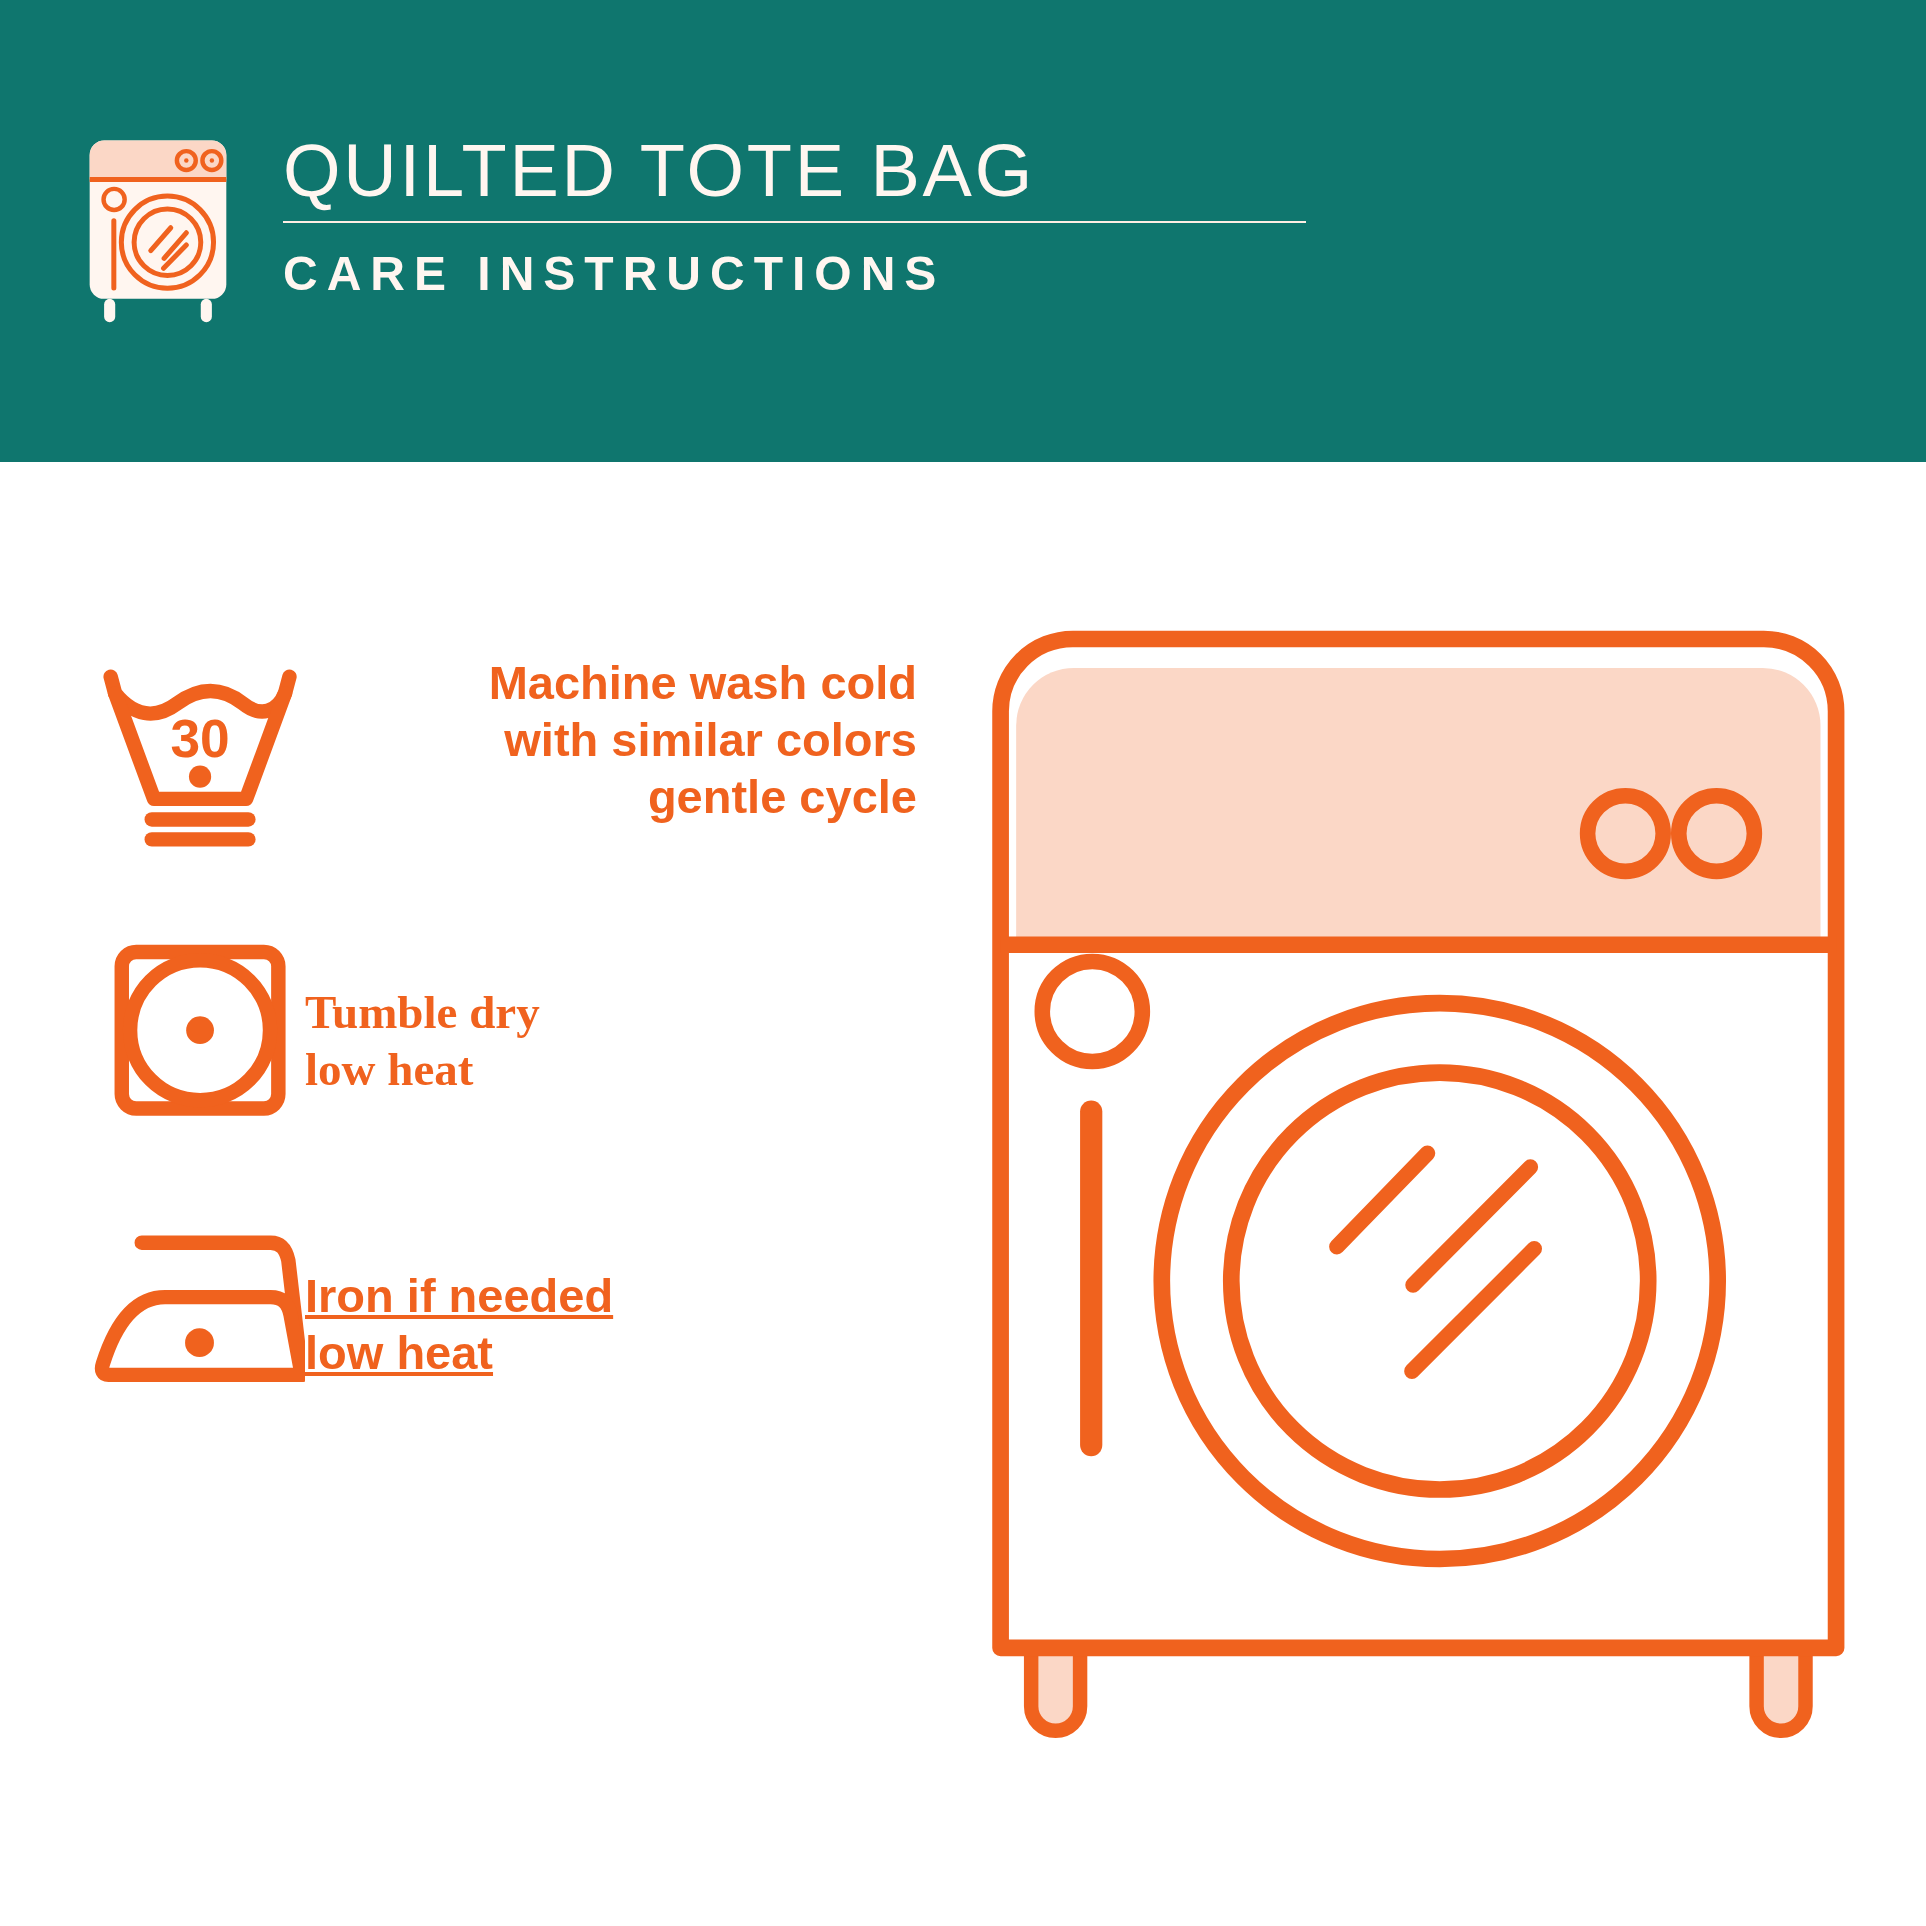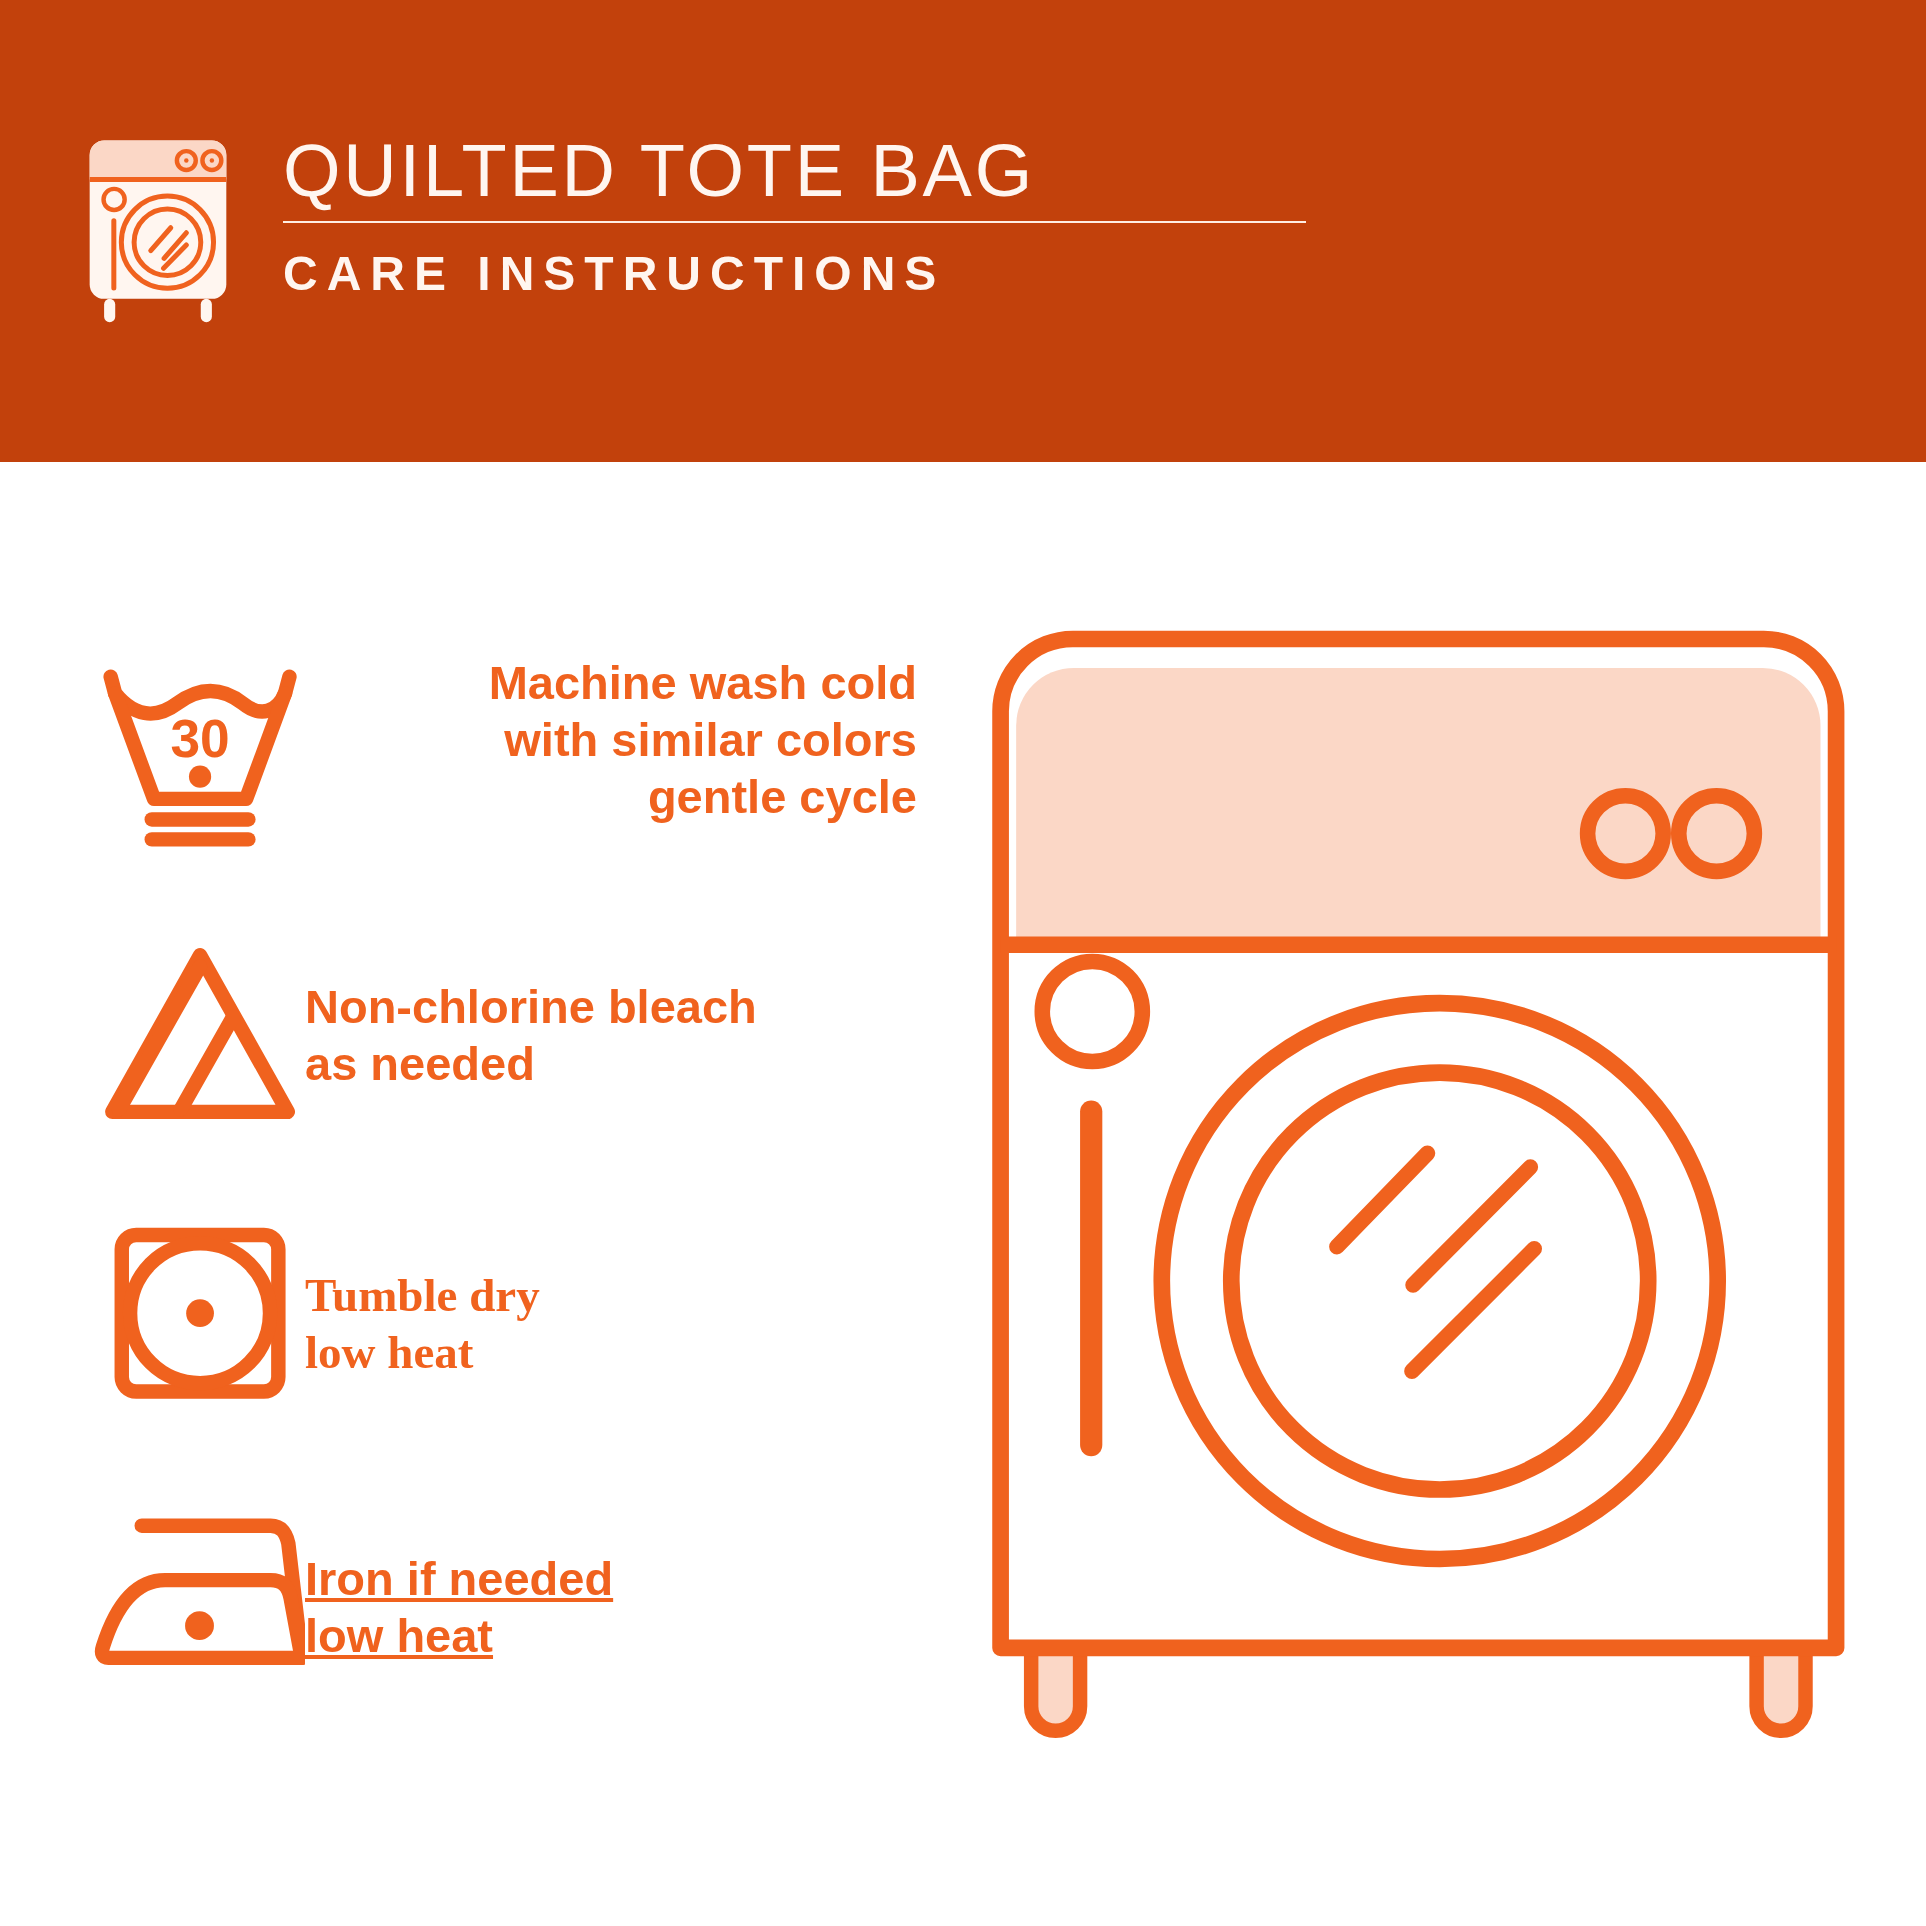--- a/index.html
+++ b/index.html
@@ -14,21 +14,21 @@
     position: relative;
     overflow: hidden;
   }
 
   
   #header-band {
     position: absolute;
     left: 0; top: 0;
     width: 1926px;
     height: 462px;
-    background: #c2410c;
+    background: #0f766e;
   }
   #header-inner {
     position: absolute;
     left: 83px;
     top: 129px;
     width: 1251px;
     height: 211px;
     display: flex;
     align-items: flex-start;
   }
@@ -171,33 +171,20 @@
         </g>
         <text x="191" y="192" font-family="Liberation Sans, sans-serif" font-size="96" font-weight="bold" fill="#F0621E" text-anchor="middle">30</text>
         <circle cx="191" cy="228" r="20" fill="#F0621E"></circle>
       </svg>
     </div>
     <div class="instruction-text">Machine wash cold
 with similar colors
 gentle cycle</div>
   </div>
 
-  <div class="instruction-row row-bleach">
-    <div class="instruction-symbol">
-      <svg width="211" height="200" viewBox="0 0 380 360" xmlns="http://www.w3.org/2000/svg">
-        <g fill="none" stroke="#F0621E" stroke-width="26" stroke-linecap="round" stroke-linejoin="round">
-          <path d="M191 40 L349 322 L33 322 Z"></path>
-          <line x1="191" y1="60" x2="45" y2="318"></line>
-          <line x1="251" y1="150" x2="156" y2="318"></line>
-        </g>
-      </svg>
-    </div>
-    <div class="instruction-text">Non-chlorine bleach
-as needed</div>
-  </div>
 
   <div class="instruction-row row-dry">
     <div class="instruction-symbol">
       <svg width="211" height="200" viewBox="0 0 380 360" xmlns="http://www.w3.org/2000/svg">
         <g fill="none" stroke="#F0621E" stroke-width="26" stroke-linecap="round" stroke-linejoin="round">
           <rect x="50" y="34" width="282" height="282" rx="26"></rect>
           <circle cx="191" cy="175" r="126"></circle>
         </g>
         <circle cx="191" cy="175" r="25" fill="#F0621E"></circle>
       </svg>

